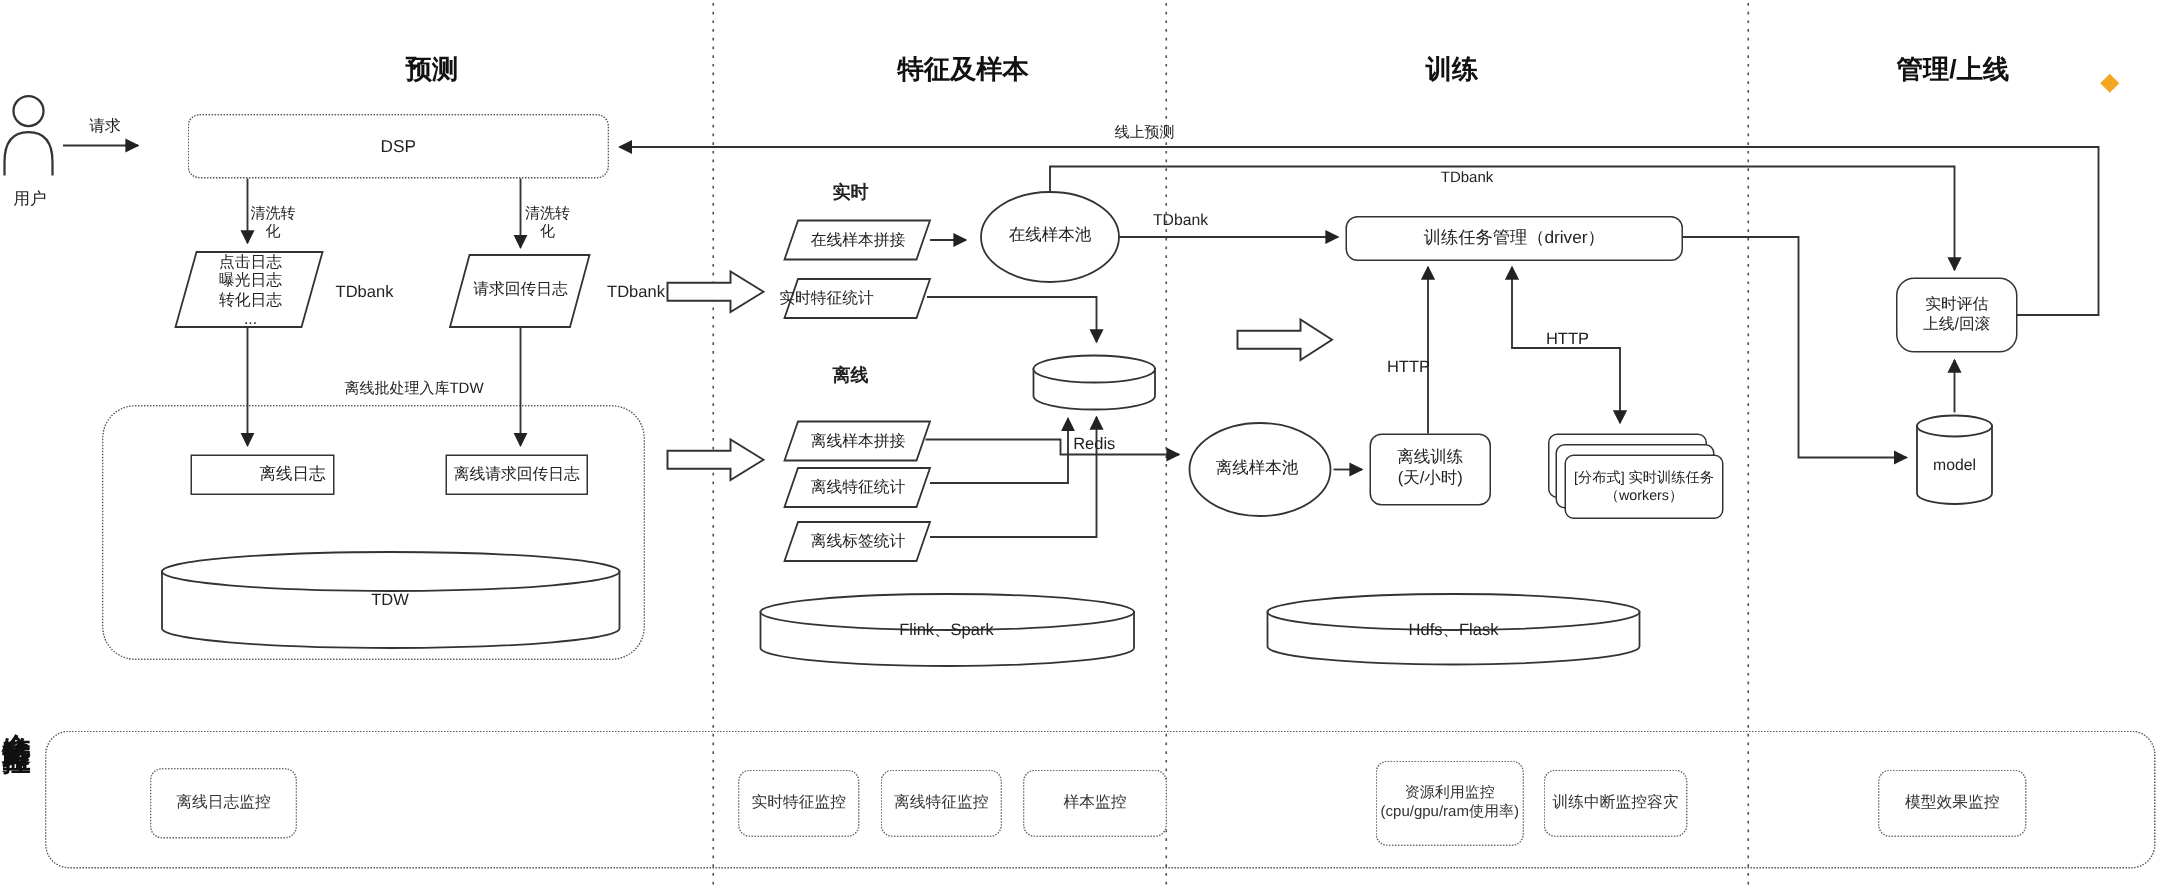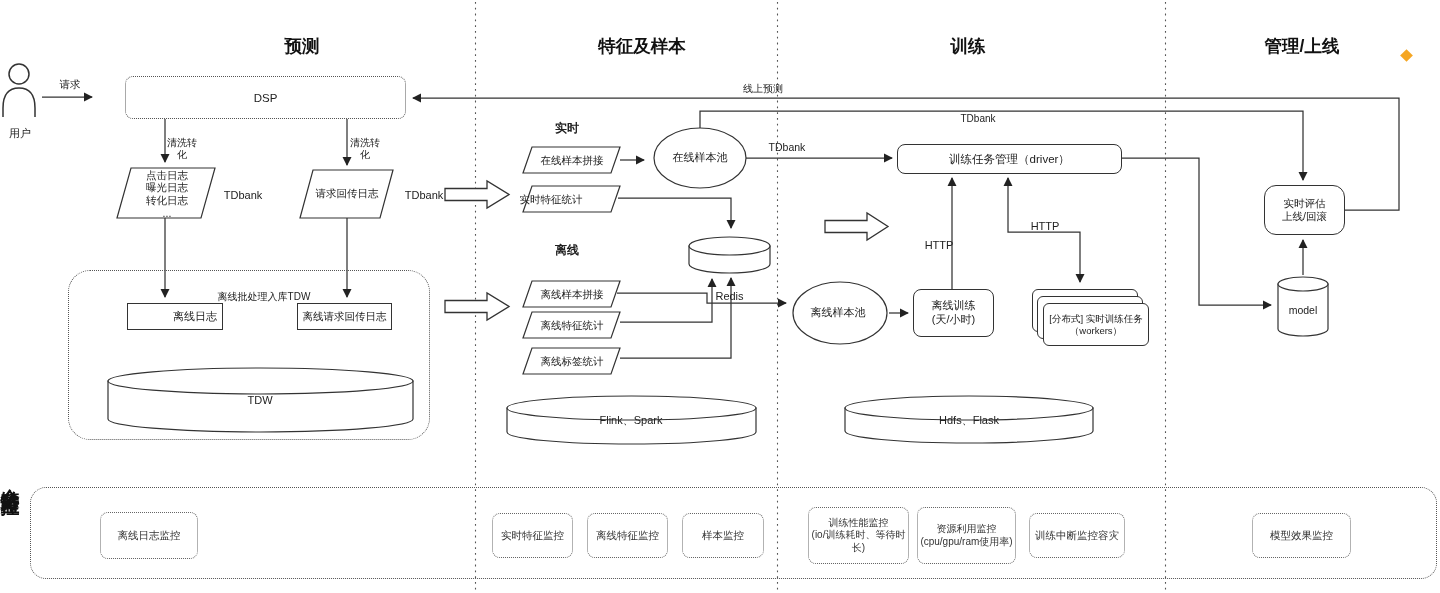--- a/index.html
+++ b/index.html
@@ -101,41 +101,41 @@
       <path d="M1343,210 H1399 V98 H413" marker-end="url(#ah)"></path>
     </g>
 
     <g fill="#fff" stroke="#333" stroke-width="1.3">
       <polygon points="445,188.5 487,188.5 487,181 509,194.5 487,208 487,200.5 445,200.5"></polygon>
       <polygon points="445,300.5 487,300.5 487,293 509,306.5 487,320 487,312.5 445,312.5"></polygon>
       <polygon points="825,220.5 867,220.5 867,213 888,226.5 867,240 867,232.5 825,232.5"></polygon>
     </g>
   </svg>
 
-  <div class="abs ctr hdr" style="left:252px;top:34px;width:100px;height:24px;">预测</div>
+  <div class="abs ctr hdr" style="left:238px;top:34px;width:100px;height:24px;">预测</div>
   <div class="abs ctr hdr" style="left:567px;top:34px;width:150px;height:24px;">特征及样本</div>
   <div class="abs ctr hdr" style="left:918px;top:34px;width:100px;height:24px;">训练</div>
   <div class="abs ctr hdr" style="left:1237px;top:34px;width:130px;height:24px;">管理/上线</div>
   <div class="abs diamond" style="left:1402px;top:51px;width:9px;height:9px;background:#F5A623;"></div>
 
   <div class="abs ctr lbl" style="left:2px;top:127px;width:36px;height:14px;font-size:11px;">用户</div>
   <div class="abs ctr lbl" style="left:50px;top:77px;width:40px;height:14px;">请求</div>
   <div class="abs ctr" style="left:125px;top:76px;width:281px;height:43px;border:1.6px dotted #555;border-radius:8px;font-size:11.5px;">DSP</div>
   <div class="abs ctr lbl pre" style="left:160px;top:135px;width:44px;height:28px;font-size:10px;">清洗转
 化</div>
   <div class="abs ctr lbl pre" style="left:343px;top:135px;width:44px;height:28px;font-size:10px;">清洗转
 化</div>
   <div class="abs ctr lbl pre" style="left:122px;top:171px;width:90px;height:46px;font-size:10.5px;">点击日志
 曝光日志
 转化日志
 ...</div>
   <div class="abs ctr lbl" style="left:219px;top:189px;width:48px;height:13px;font-size:11px;">TDbank</div>
   <div class="abs ctr lbl" style="left:303px;top:186px;width:88px;height:15px;font-size:10.5px;">请求回传日志</div>
   <div class="abs ctr lbl" style="left:400px;top:189px;width:48px;height:13px;font-size:11px;">TDbank</div>
-  <div class="abs ctr lbl" style="left:212px;top:253px;width:104px;height:13px;font-size:10px;margin-top:37px;">离线批处理入库TDW</div>
+  <div class="abs ctr lbl" style="left:224px;top:253px;width:104px;height:13px;font-size:10px;">离线批处理入库TDW</div>
   <div class="abs" style="left:68px;top:270px;width:362px;height:170px;border:1.6px dotted #555;border-radius:22px;"></div>
   <div class="abs ctr node" style="left:127px;top:303px;width:96px;height:27px;padding-left:40px;">离线日志</div>
   <div class="abs ctr node" style="left:297px;top:303px;width:95px;height:27px;font-size:10.5px;">离线请求回传日志</div>
   <div class="abs ctr shapeTxt" style="left:229px;top:394px;width:62px;height:14px;">TDW</div>
 
   <div class="abs ctr lbl" style="left:550px;top:121px;width:34px;height:15px;font-weight:bold;font-size:12px;">实时</div>
   <div class="abs ctr shapeTxt" style="left:526px;top:152px;width:92px;height:16px;font-size:10.5px;">在线样本拼接</div>
   <div class="abs ctr shapeTxt" style="left:654px;top:150px;width:92px;height:16px;">在线样本池</div>
   <div class="abs ctr lbl" style="left:762px;top:141px;width:50px;height:13px;">TDbank</div>
   <div class="abs ctr shapeTxt" style="left:505px;top:191px;width:92px;height:16px;font-size:10.5px;">实时特征统计</div>
@@ -162,21 +162,19 @@
 
   <div class="abs ctr node pre" style="left:1264px;top:185px;width:81px;height:50px;border-radius:12px;font-size:10.5px;">实时评估
 上线/回滚</div>
   <div class="abs ctr shapeTxt" style="left:1280px;top:304px;width:46px;height:13px;font-size:10.5px;">model</div>
 
   <div class="abs rail" style="left:1px;top:474px;height:120px;">全链路监控</div>
   <div class="abs" style="left:30px;top:487px;width:1407px;height:92px;border:1.6px dotted #555;border-radius:16px;"></div>
   <div class="abs ctr monBox" style="left:100px;top:512px;width:98px;height:47px;">离线日志监控</div>
   <div class="abs ctr monBox" style="left:492px;top:513px;width:81px;height:45px;">实时特征监控</div>
   <div class="abs ctr monBox" style="left:587px;top:513px;width:81px;height:45px;">离线特征监控</div>
-  <div class="abs ctr monBox" style="left:682px;top:513px;width:82px;height:45px;">样本监控</div>
-  <div class="abs ctr monBox pre" style="left:808px;top:507px;width:101px;height:57px;font-size:10px;">训练性能监控
-(io/训练耗时、等待时长)</div>
+  <div class="abs ctr monBox" style="left:682px;top:513px;width:96px;height:45px;">样本监控</div>
   <div class="abs ctr monBox pre" style="left:917px;top:507px;width:99px;height:57px;font-size:10px;">资源利用监控
 (cpu/gpu/ram使用率)</div>
   <div class="abs ctr monBox" style="left:1029px;top:513px;width:96px;height:45px;">训练中断监控容灾</div>
   <div class="abs ctr monBox" style="left:1252px;top:513px;width:99px;height:45px;">模型效果监控</div>
 
 </div>
 
 </body></html>

